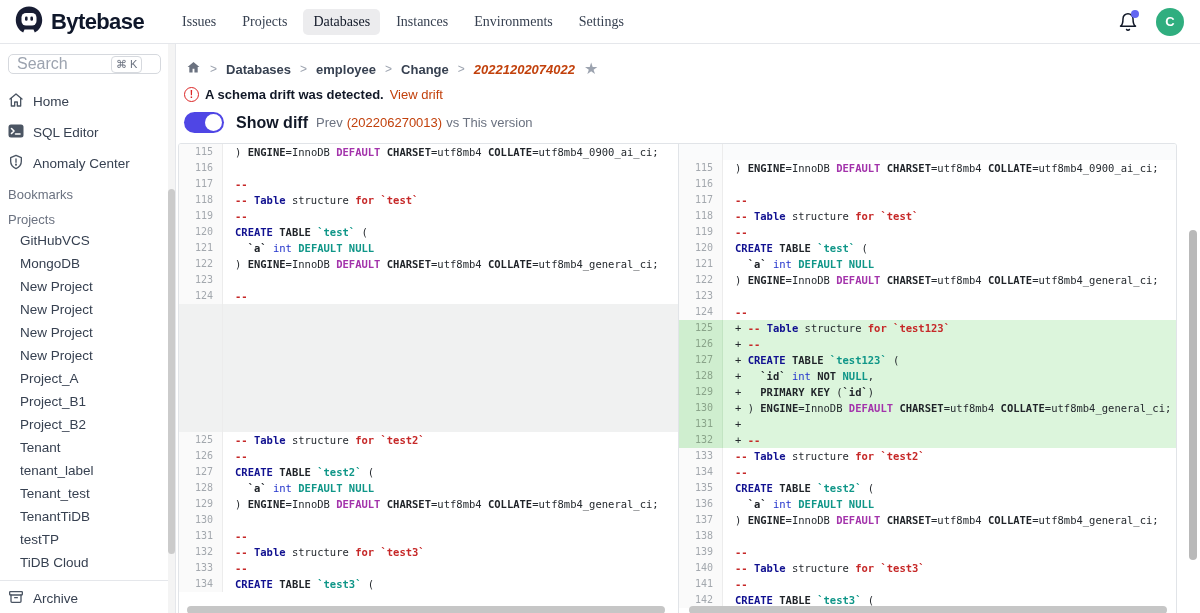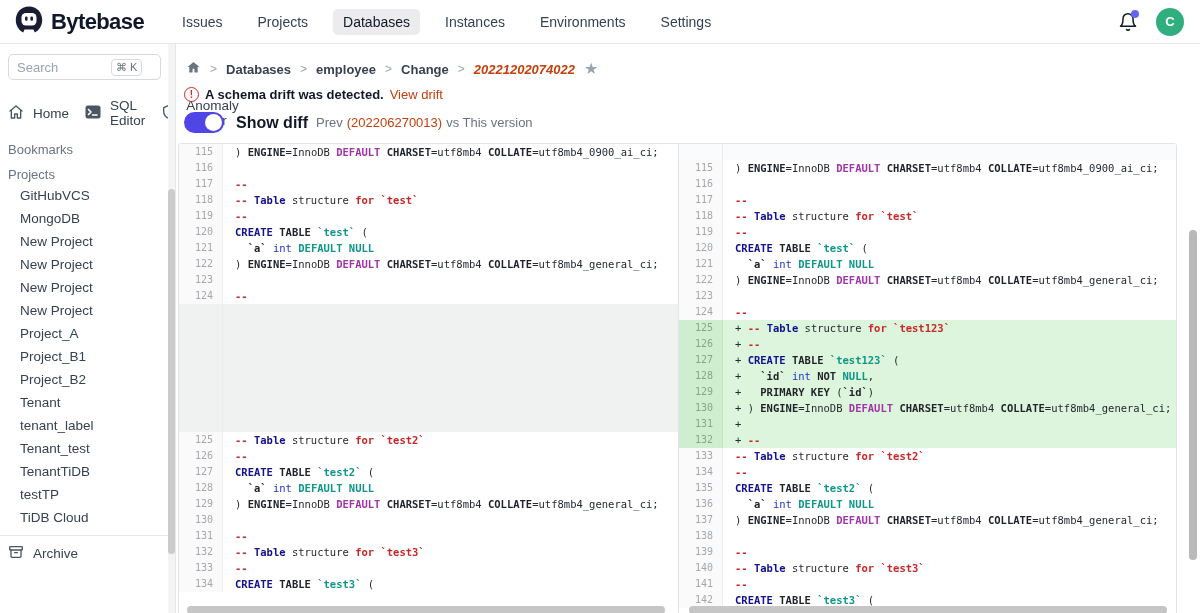--- a/index.html
+++ b/index.html
@@ -5,45 +5,45 @@
 <style>
   * { margin:0; padding:0; box-sizing:border-box; }
   html,body { width:1200px; height:613px; overflow:hidden; background:#fff;
     font-family:"Liberation Sans", sans-serif; color:#374151; }
 
   
   .navbar { height:44px; display:flex; padding:0 16px 0 14px;
     border-bottom:1px solid #e5e7eb; background:#fff; }
   .brand { display:flex; align-items:center; gap:7px; margin-right:28px; }
   .brand-name { font-size:22px; font-weight:800; color:#0f172a; letter-spacing:-0.6px; }
-  .nav-items { display:flex; align-items:center; gap:15px; }
+  .nav-items { display:flex; align-items:center; gap:6px;font-family:Liberation Serif, serif; }
   .nav-item { font-size:14px; color:#374151; padding:5px 10px; border-radius:5px; cursor:pointer; }
   .nav-item.active { background:#ececee; color:#111827; }
   .nav-right { margin-left:auto; display:flex; align-items:center; gap:18px; }
   .bell-wrap { position:relative; width:20px; height:20px; }
   .bell-dot { position:absolute; top:-2px; right:-1px; width:8px; height:8px;
     border-radius:50%; background:#6366f1; }
   .avatar { width:28px; height:28px; border-radius:50%; background:#30ae7f; color:#fff;
     font-size:13px; font-weight:600; display:flex; align-items:center; justify-content:center; }
 
   
   .app { display:flex; height:569px; }
   .sidebar { width:176px; flex:0 0 176px; border-right:1px solid #e5e7eb; position:relative;
     display:flex; flex-direction:column; background:#fff; }
   .content { flex:1; position:relative; padding:0 22px 0 2px; }
 
   
   .search-box { margin:10px 14px 4px 8px; height:26px; border:1px solid #d6d9de; border-radius:5px;
     display:flex; align-items:center; padding:0 5px 0 8px; gap:4px; }
-  .search-box input { border:none; outline:none; width:90px; font-size:13px; color:#374151;
+  .search-box input { border:none; outline:none; width:90px; font-size:16px; color:#374151;
     font-family:"Liberation Sans", sans-serif; }
   .search-box input::placeholder { color:#9ca3af; }
   .kbd { font-size:11px; color:#6b7280; border:1px solid #d6d9de; border-radius:4px;
     padding:1px 4px; white-space:nowrap; background:#fff; }
-  .snav { display:flex; flex-direction:row; margin-top:8px; }
+  .snav { display:flex; flex-direction:column; margin-top:8px; }
   .snav-item { display:flex; align-items:center; gap:9px; padding:6px 8px; font-size:13.5px;
     color:#374151; cursor:pointer; }
   .snav-item svg { flex:0 0 16px; }
   .section-label { font-size:13px; color:#6b7280; padding:8px 8px 2px 8px; }
   .proj-list { display:flex; flex-direction:column; }
   .proj { font-size:13.5px; color:#374151; padding:4px 8px 4px 20px; cursor:pointer; }
   .side-divider { border-top:1px solid #e5e7eb; margin-top:6px; }
   .archive-row { display:flex; align-items:center; gap:9px; padding:8px 8px; font-size:13.5px; color:#374151; cursor:pointer; }
   .side-scroll-track { position:absolute; top:0; right:0; width:7px; height:100%; background:#f4f4f4; }
   .side-scroll-thumb { position:absolute; top:145px; right:0; width:7px; height:365px;

